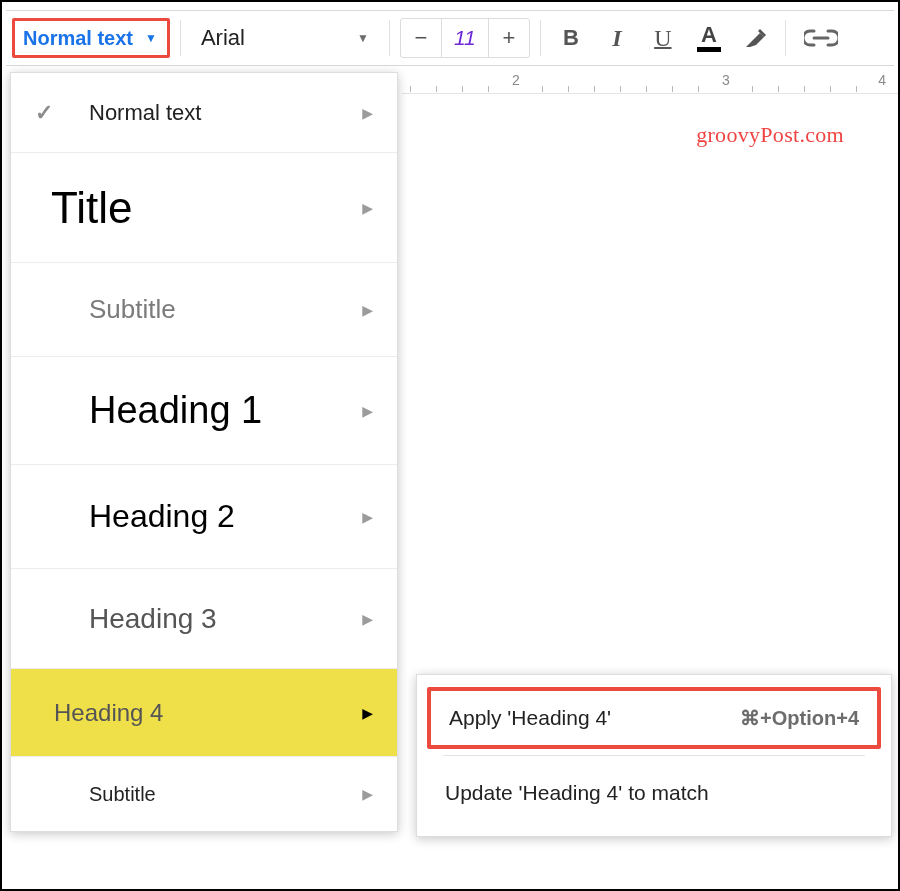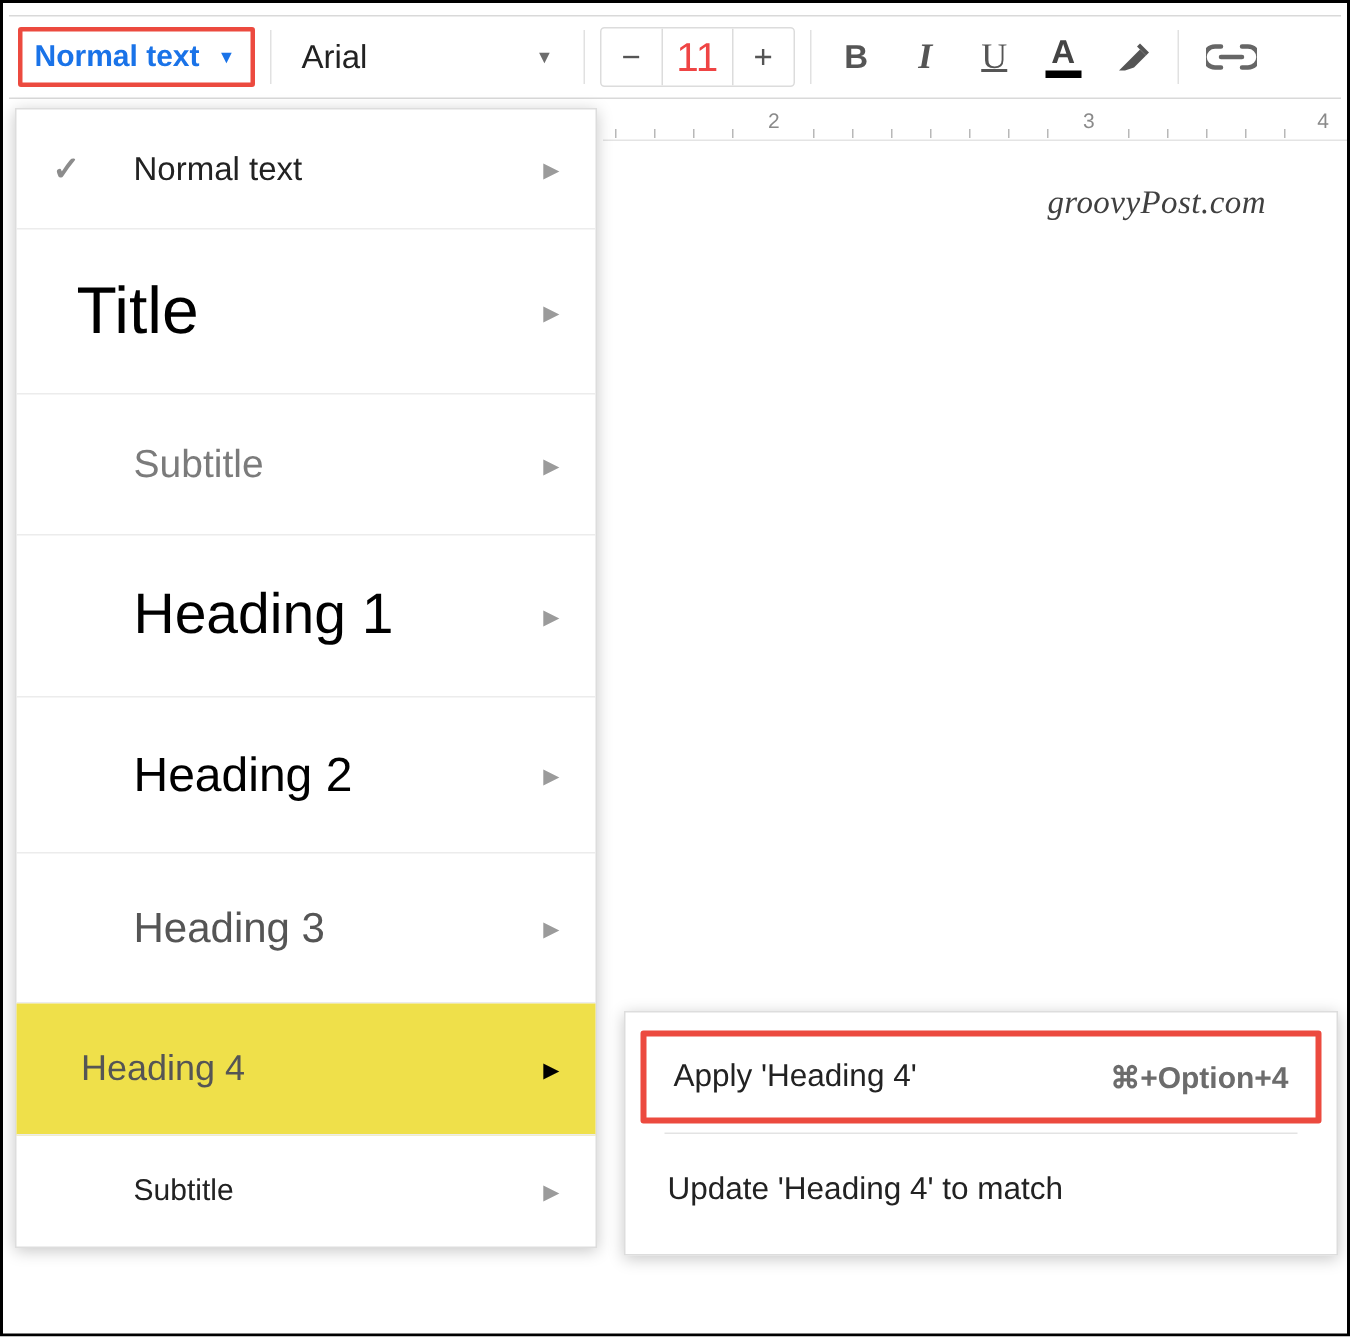--- a/index.html
+++ b/index.html
@@ -13,42 +13,42 @@
   .style-btn { display: inline-flex; align-items: center; height: 40px; padding: 0 10px 0 8px; border: 3px solid #ec4a3f; border-radius: 2px; gap: 12px; cursor: pointer; }
   .style-btn .label { color: #1a73e8; font-size: 20px; font-weight: 600; }
   .style-btn .tri { color: #1a73e8; font-size: 12px; }
 
   .font-btn { display: inline-flex; align-items: center; height: 40px; padding: 0 10px; gap: 112px; cursor: pointer; }
   .font-btn .label { color: #222; font-size: 22px; }
   .font-btn .tri { color: #6d6d6d; font-size: 12px; }
 
   .fs-group { display: inline-flex; align-items: center; height: 40px; border: 1px solid #dcdcdc; border-radius: 3px; overflow: hidden; }
   .fs-btn { width: 40px; height: 100%; display: flex; align-items: center; justify-content: center; font-size: 22px; color: #555; cursor: pointer; }
-  .fs-val { width: 48px; height: 100%; display: flex; align-items: center; justify-content: center; font-size: 27px; color: #ef4444; border-left: 1px solid #dcdcdc; border-right: 1px solid #dcdcdc; }
+  .fs-val { width: 48px; height: 100%; display: flex; align-items: center; justify-content: center; font-size: 21px; color: #6d28d9; border-left: 1px solid #dcdcdc; border-right: 1px solid #dcdcdc; font-style: italic; }
 
   .tb-btn { width: 40px; height: 40px; display: inline-flex; align-items: center; justify-content: center; font-size: 24px; color: #555; cursor: pointer; font-family: "Times New Roman", serif; }
   .bold { font-weight: 800; font-family: Arial; font-size: 22px; }
   .ital { font-style: italic; font-weight: 600; }
   .uline { text-decoration: underline; text-decoration-thickness: 2px; }
   .txtcolor-a { position: relative; width: 36px; height: 40px; }
   .txtcolor-a .letter { position:absolute; left:0; right:0; top:4px; text-align:center; font-size:22px; font-weight:700; font-family: Arial; color:#444; }
   .txtcolor-a .bar { position:absolute; left:6px; right:6px; bottom:6px; height:5px; background:#000; }
 
   .hl { position: relative; width: 40px; height: 40px; }
   .hl svg { position:absolute; inset:0; margin:auto; }
 
   .link-btn { width: 50px; }
 
   
   .ruler { position: absolute; left: 400px; right: 0; top: 66px; height: 26px; border-bottom: 1px solid #e4e4e4; background: #fff; }
   .ruler .num { position: absolute; top: 4px; font-size: 14px; color: #8a8a8a; }
   .ruler .tick { position:absolute; top: 18px; width:1px; height:6px; background:#b8b8b8; }
 
   
-  .watermark { position: absolute; right: 54px; top: 120px; color: #404040; font-size: 22px; font-family: Georgia, serif; font-style: italic; letter-spacing: .3px; }
+  .watermark { position: absolute; right: 54px; top: 120px; color: #ef4444; font-size: 22px; font-family: Georgia, serif; letter-spacing: .3px; }
 
   
   .dropdown { position: absolute; left: 8px; top: 70px; width: 388px; background: #fff; box-shadow: 0 2px 10px rgba(0,0,0,.22); border: 1px solid #ddd; }
   .dd-item { position: relative; display:flex; align-items:center; height: 98px; padding-left: 78px; border-bottom: 1px solid #ececec; cursor: pointer; }
   .dd-item:last-child { border-bottom: none; }
   .dd-item .arrow { position:absolute; right: 24px; color:#9b9b9b; font-size: 14px; }
   .dd-item .check { position:absolute; left: 24px; color:#8c8c8c; font-size: 22px; font-weight: 700; }
 
   .h-normal { font-size: 22px; color:#222; height: 80px;}
   .h-title  { font-size: 44px; font-weight: 400; color:#000; height: 110px; padding-left: 40px;}

